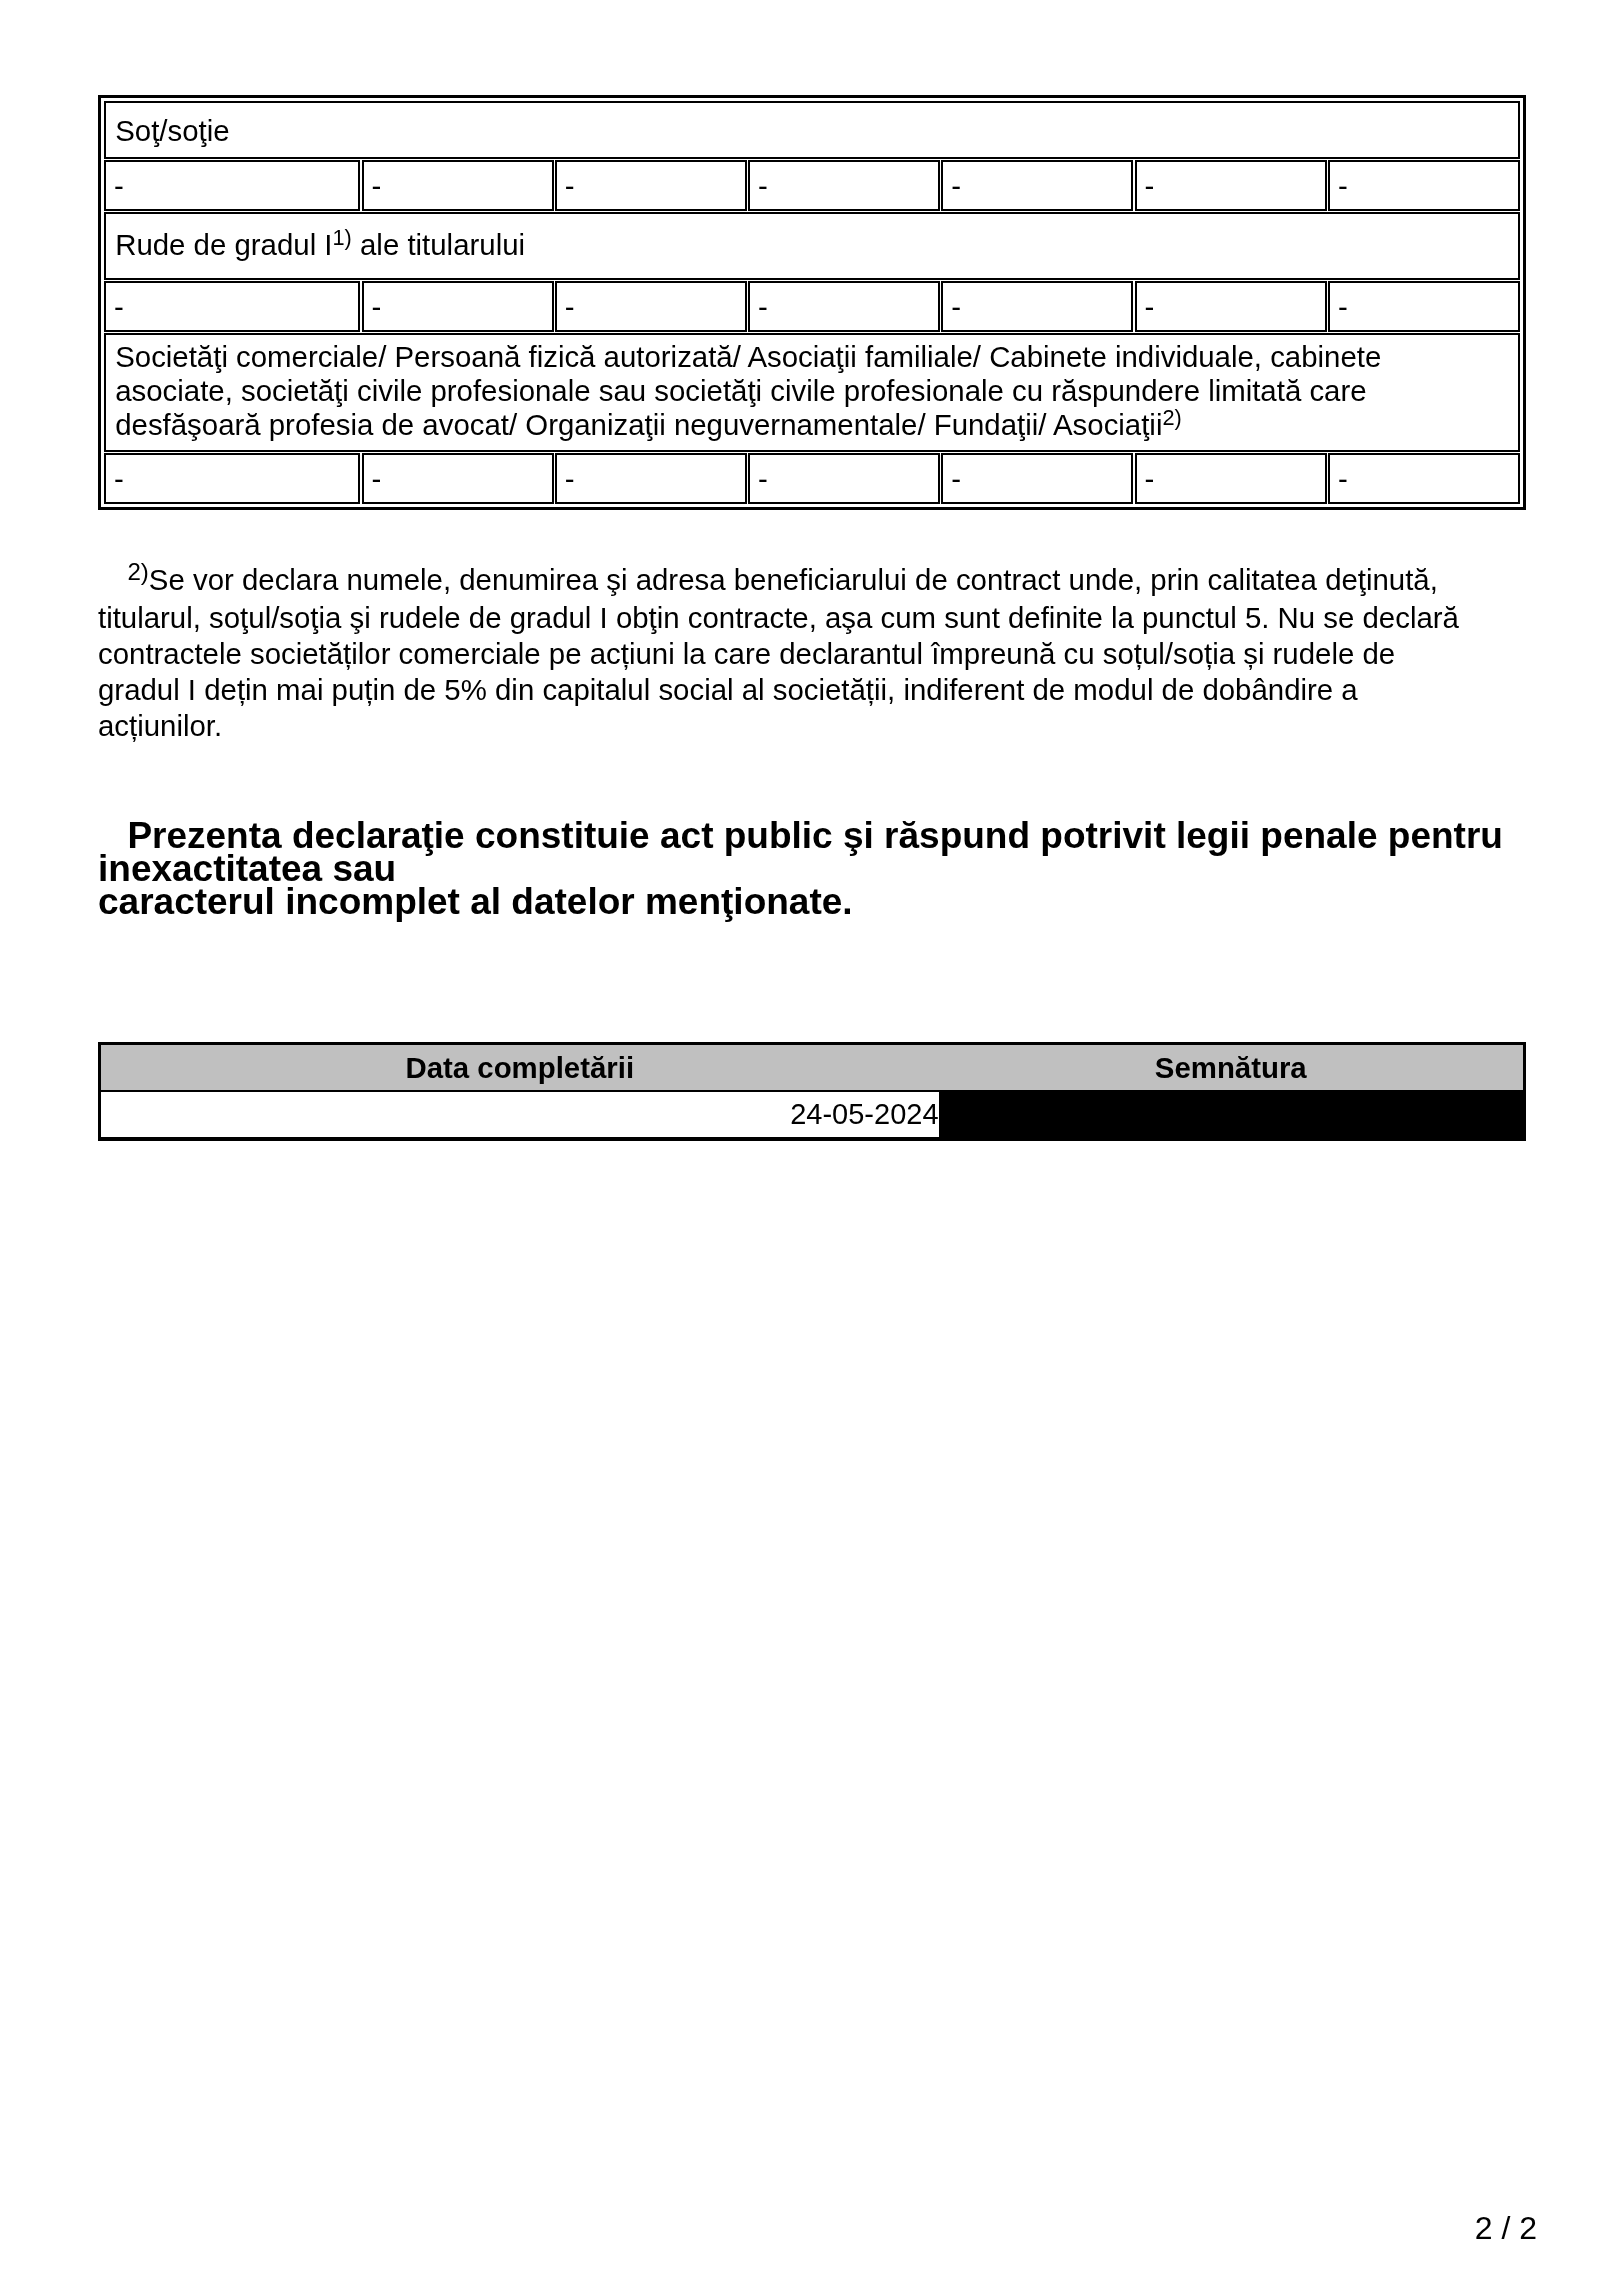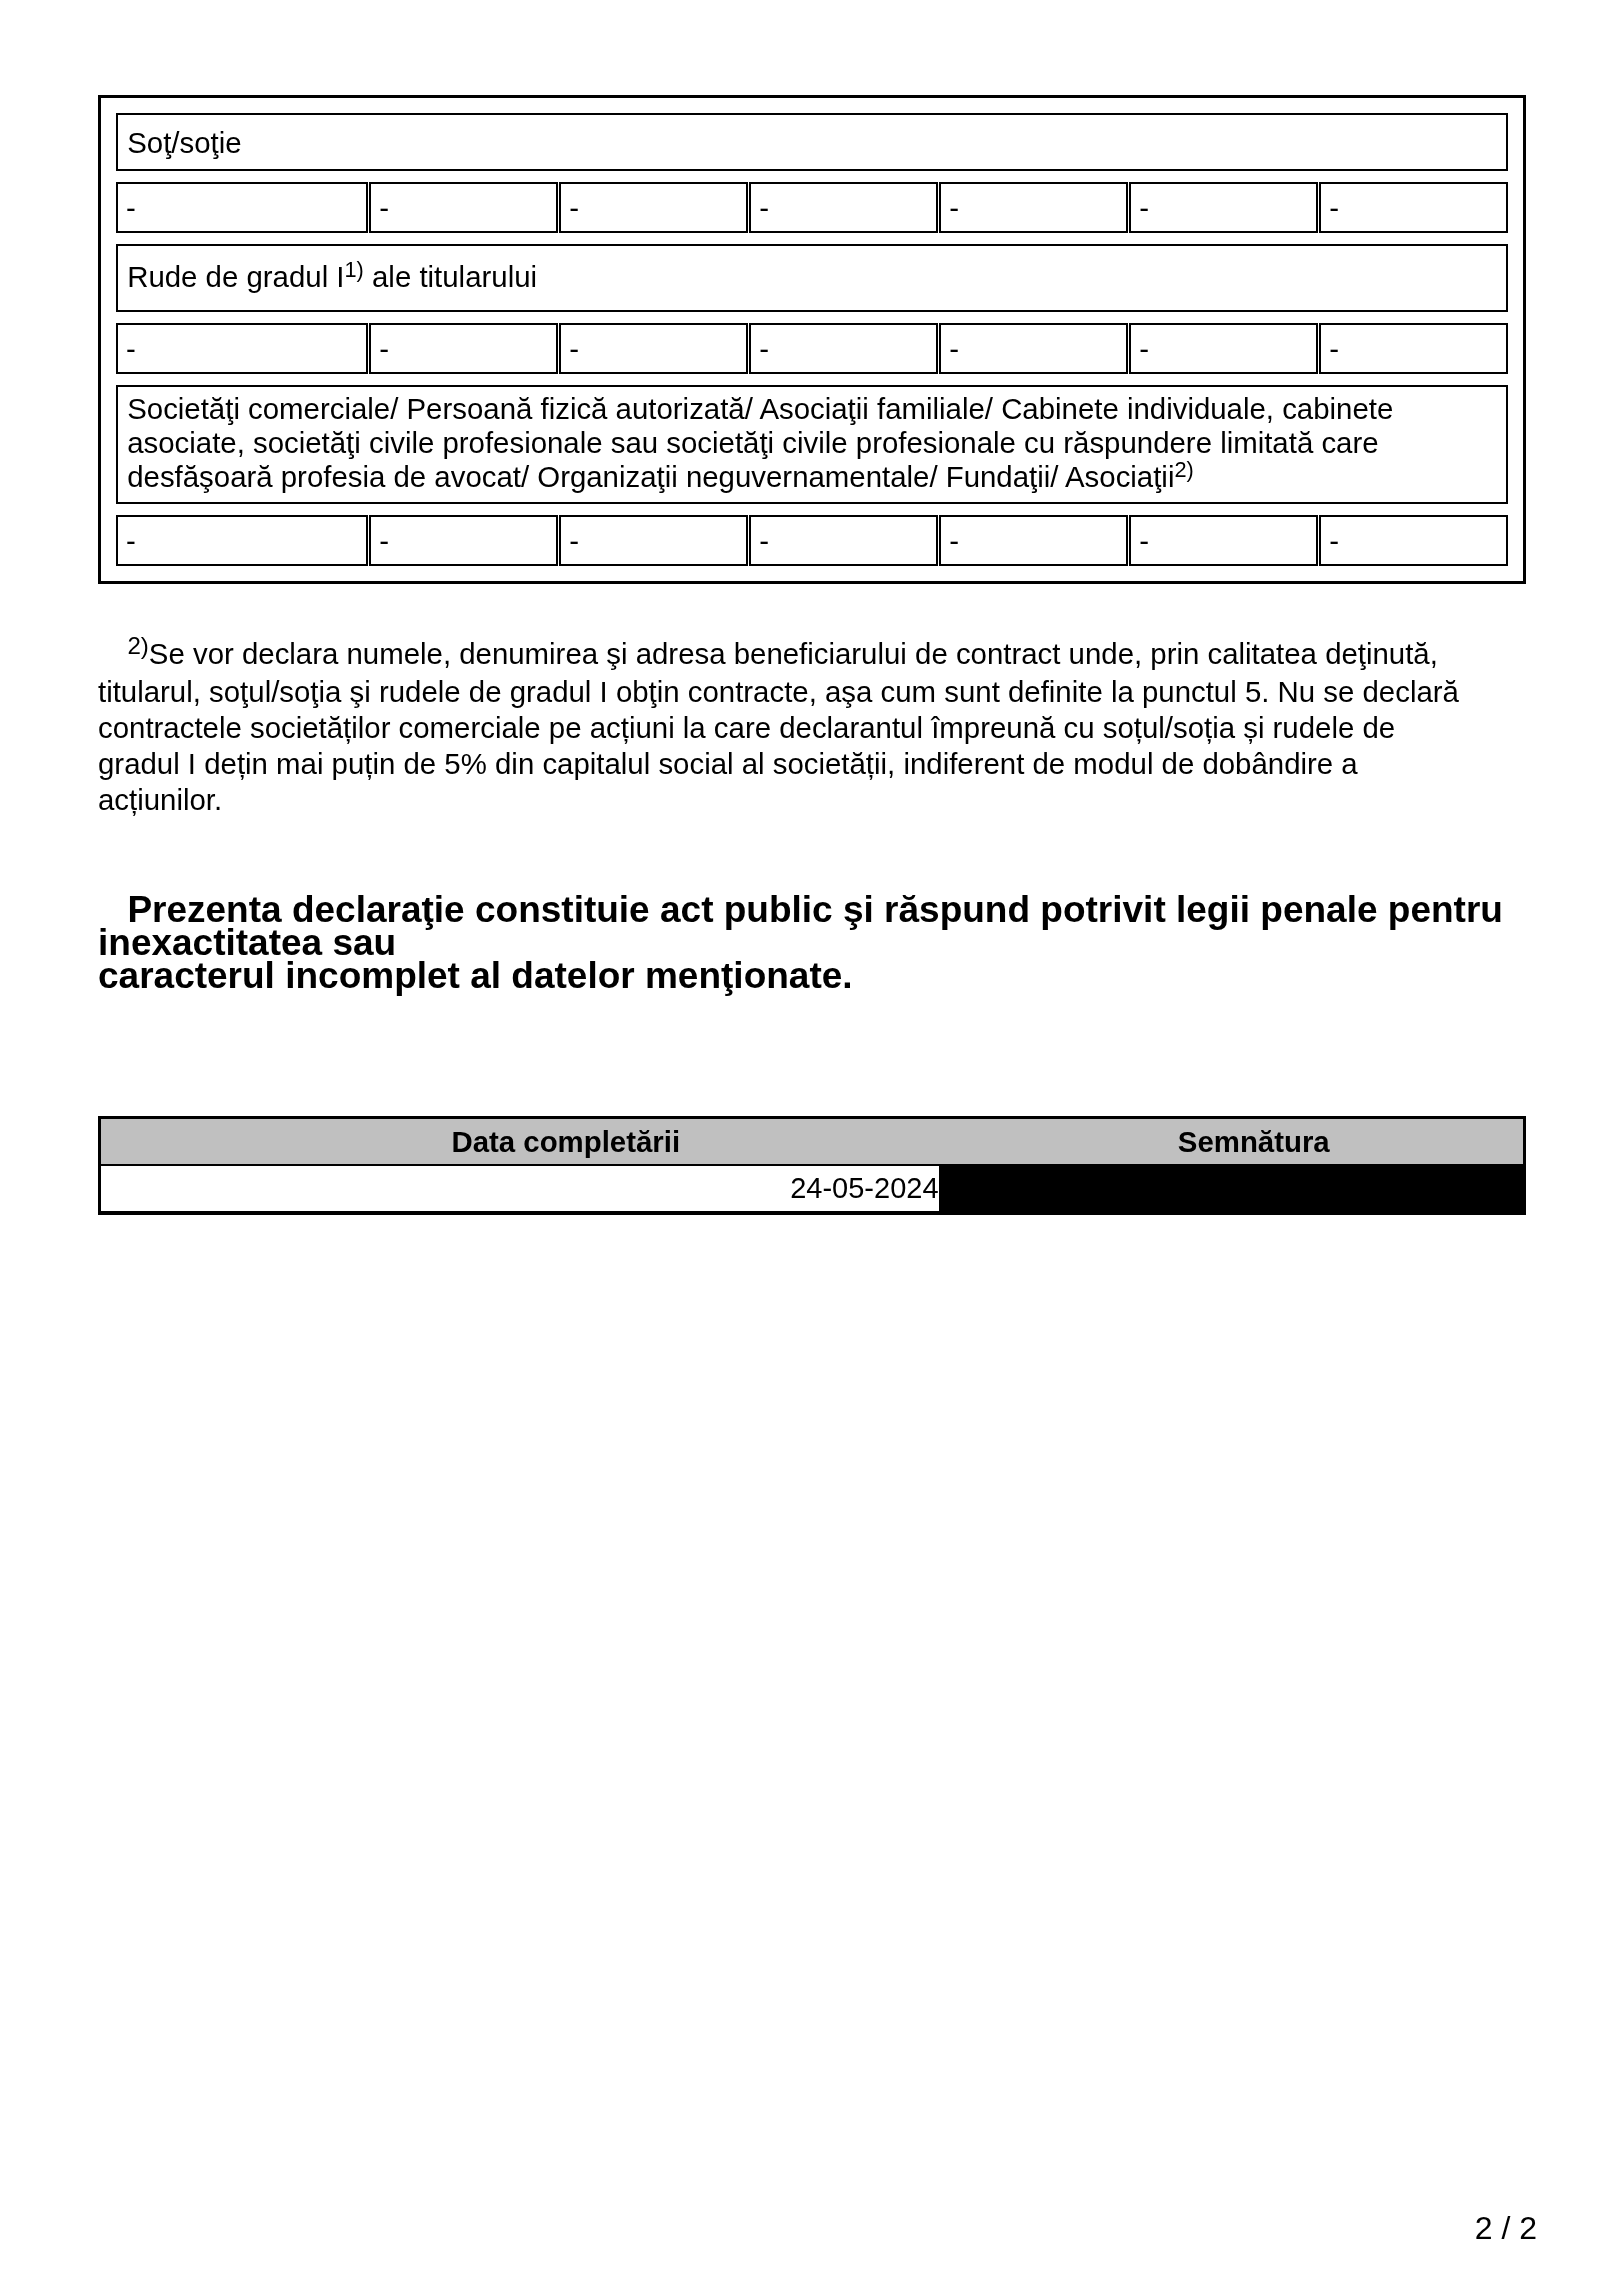--- a/index.html
+++ b/index.html
@@ -11,22 +11,22 @@
     font-family:"Liberation Sans","DejaVu Sans",sans-serif;
     color:#000;
     overflow:hidden;
   }
   .content { position:absolute; left:98px; top:0; width:1428px; }
 
   
   .dtable {
     margin-top:95px;
     border:3.3px solid #000;
-    padding:15px;
-    display:flex; flex-direction:column; gap:11px;
+    padding:3px;
+    display:flex; flex-direction:column; gap:1px;
     background:#fff;
   }
   .trow { display:flex; gap:1.3px; }
   .cell {
     border:2.6px solid #000;
     display:flex; align-items:center;
     font-size:29.4px; line-height:35px;
     background:#fff;
   }
   .hcell { flex:1; padding:0 9.2px; }
@@ -55,21 +55,21 @@
 
   
   .sig-table { margin-top:124px; border:3.9px solid #000; border-bottom-width:4.6px; }
   .sig-header {
     display:flex; align-items:stretch;
     border-bottom:2.6px solid #000;
     height:47px;
     font-weight:bold; font-size:29.4px;
   }
   .sig-hcell { display:flex; align-items:center; justify-content:center; }
-  .sig-hcell.c1 { width:58.9%;margin-left:46px; }
+  .sig-hcell.c1 { width:58.9%; }
   .sig-hcell.c2 { flex:1; }
   .sig-row { display:flex; height:45px; }
   .sig-date { width:58.9%; display:flex; align-items:center; justify-content:flex-end; font-size:29px; background:#fff; }
   .sig-black { flex:1; }
 
   
   .page-number { position:absolute; top:2210px; right:85px; font-size:32px; }
 </style>
 </head>
 <body>

